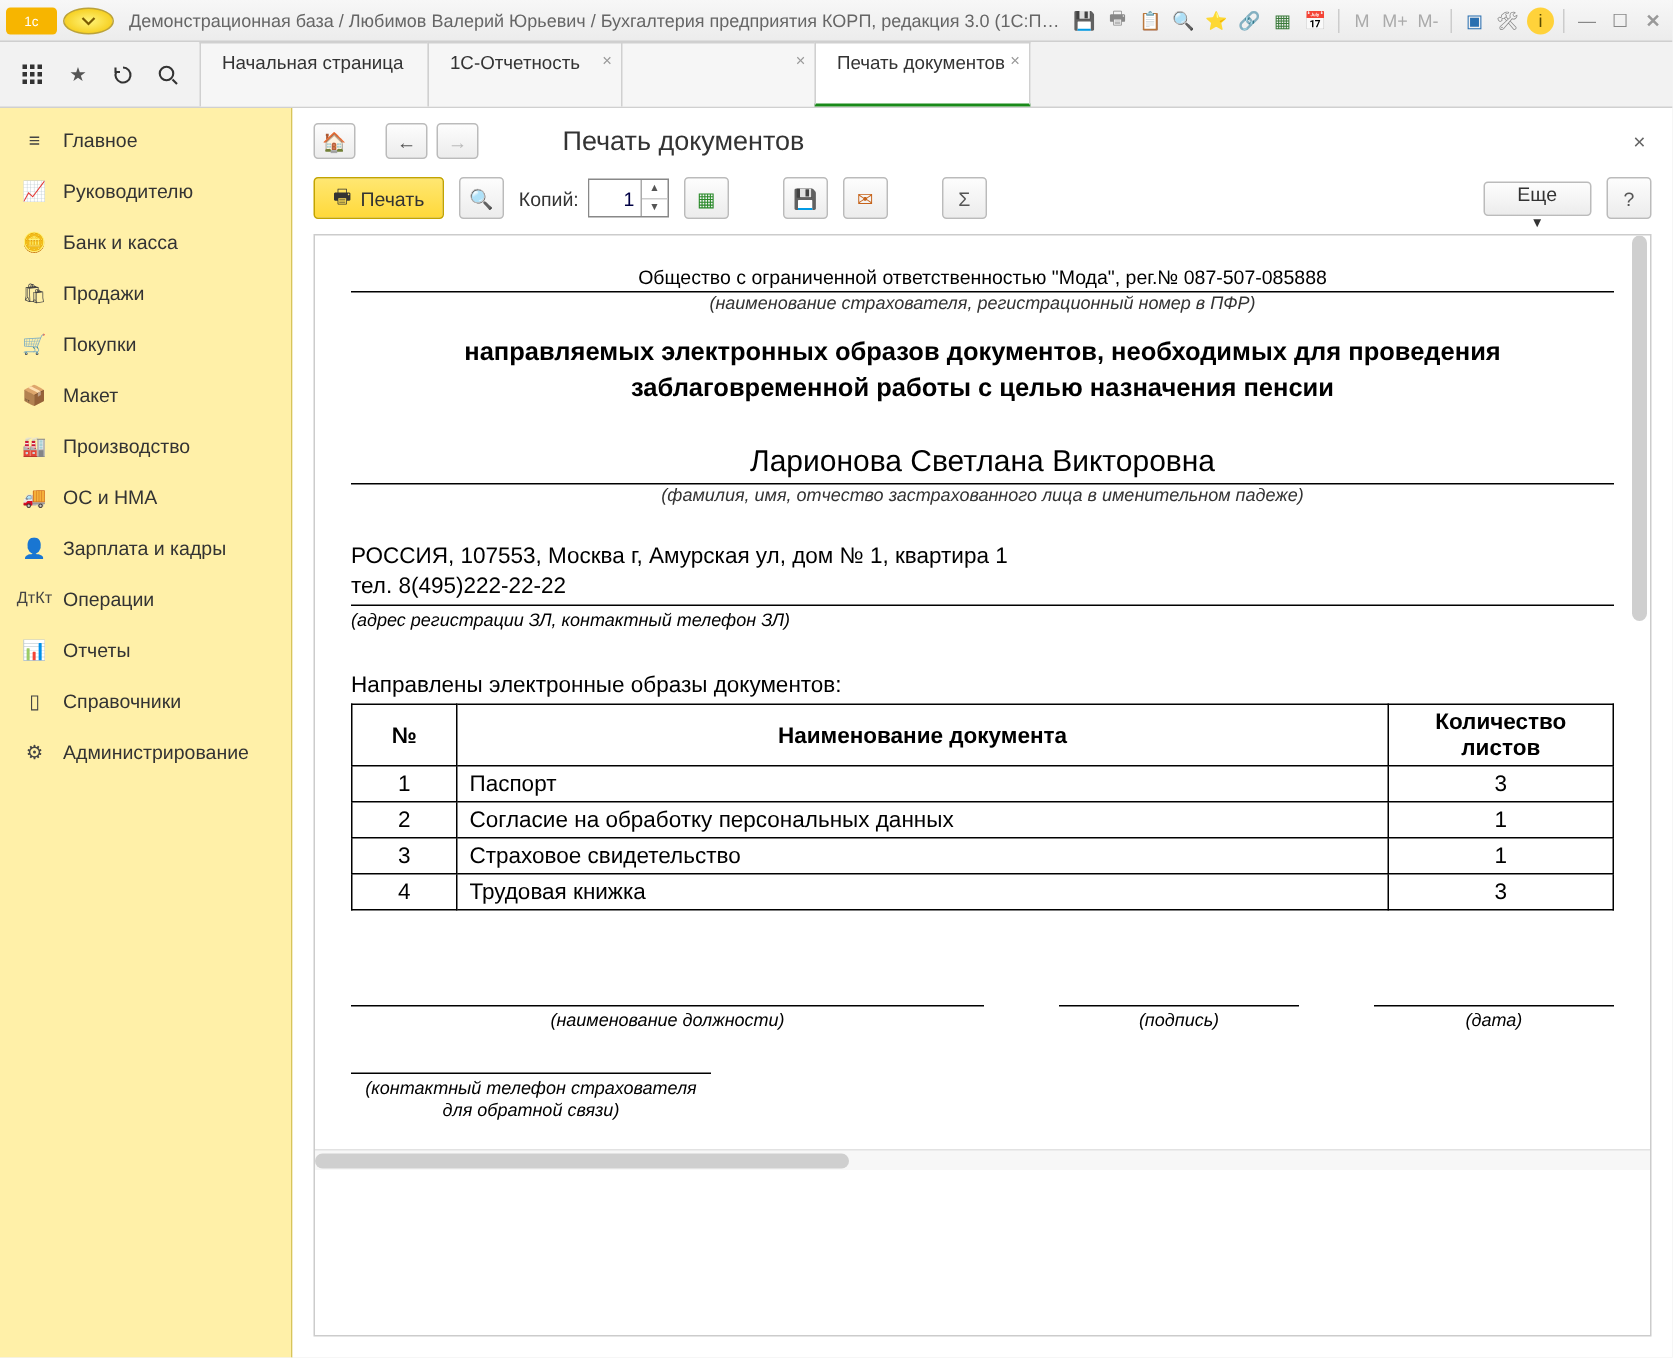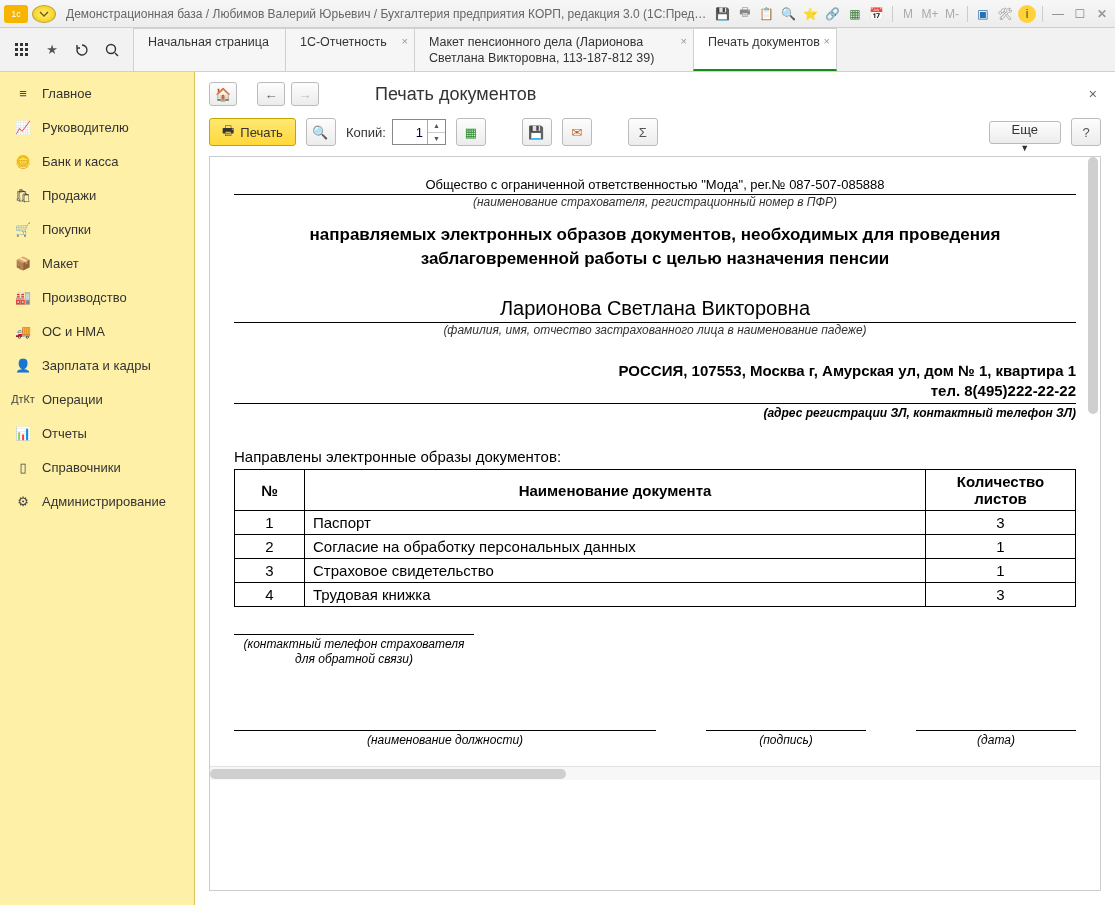--- a/index.html
+++ b/index.html
@@ -15,21 +15,21 @@
   .titlebar {
     height: 28px;
     background: linear-gradient(#f7f7f7,#ececec);
     border-bottom: 1px solid #cfcfcf;
     display: flex;
     align-items: center;
     padding: 0 4px;
     font-size: 12px;
     color: #555;
   }
-  .tb-ico { width:24px;height:18px;margin-right:4px;display:flex;align-items:center;justify-content:center; }
+  .tb-ico { width:34px;height:18px;margin-right:4px;display:flex;align-items:center;justify-content:center; }
   .tb-left { display:flex;align-items:center;flex:0 0 auto; }
   .tb-title { flex:1;white-space:nowrap;overflow:hidden;text-overflow:ellipsis;padding:0 6px;color:#666; }
   .tb-tools { display:flex;align-items:center;gap:4px; }
   .tb-btn { width:18px;height:18px;display:flex;align-items:center;justify-content:center;color:#888;font-size:12px;cursor:pointer; }
   .tb-sep { width:1px;height:16px;background:#ccc;margin:0 2px; }
   .tabbar {
     height: 44px;
     background: #f2f2f2;
     border-bottom: 1px solid #d0d0d0;
     display:flex;
@@ -127,21 +127,21 @@
   }
   .doc-reg { text-align:center;font-size:13px;border-bottom:1px solid #000;padding:2px 0; }
   .doc-sub { text-align:center;font-size:12px;font-style:italic;color:#333;margin-bottom:14px; }
   .doc-h1 { text-align:center;font-weight:bold;font-size:18px;margin-top:24px; }
   .doc-h2 { text-align:center;font-weight:bold;font-size:17px;line-height:1.4;margin:2px 36px 24px 36px; }
   .doc-name { text-align:center;font-size:20px;border-bottom:1px solid #000;padding:2px 0;margin:0 0 0 0; }
   .row2 { display:flex;gap:40px;margin-top:22px; }
   .snils-box { width:200px;text-align:center; }
   .snils-val { font-size:15px;border-bottom:1px solid #000;padding:2px 0; }
   .snils-cap { font-size:12px;font-style:italic;margin-top:2px; }
-  .addr-box { flex:1;text-align:right;font-weight:bold; }
+  .addr-box { flex:1;text-align:left; }
   .addr-val { font-size:15px;border-bottom:1px solid #000;padding:2px 0;line-height:1.35; }
   .addr-cap { font-size:12px;font-style:italic;margin-top:2px; }
   .sent { font-size:15px;margin-top:28px;margin-bottom:4px; }
   table.doctbl { border-collapse:collapse;width:100%;font-size:15px; }
   table.doctbl th, table.doctbl td { border:1px solid #000;padding:3px 8px; }
   table.doctbl th { font-weight:bold;text-align:center; }
   .col-num { width:70px;text-align:center; }
   .col-cnt { width:150px;text-align:center; }
   .sig-row { display:flex;gap:50px;margin-top:60px; }
   .sig-cell { flex:1;text-align:center; }
@@ -224,21 +224,20 @@
   </div>
   <div class="tabs">
     <div class="tab">
       <span>Начальная страница</span>
     </div>
     <div class="tab">
       <span>1С-Отчетность</span>
       <span class="tab-x">×</span>
     </div>
     <div class="tab" style="max-width:280px;">
-      <span>Макет пенсионного дела (Ларионова Светлана Викторовна, 113-187-812 39)</span>
       <span class="tab-x">×</span>
     </div>
     <div class="tab active">
       <span>Печать документов</span>
       <span class="tab-x">×</span>
     </div>
   </div>
 </div>
 
 <div class="main">
@@ -344,21 +343,21 @@
 
     <div class="docwrap">
       <div class="vscroll-thumb"></div>
       <div class="doc">
         <div class="doc-reg">Общество с ограниченной ответственностью "Мода", рег.№ 087-507-085888</div>
         <div class="doc-sub">(наименование страхователя, регистрационный номер в ПФР)</div>
 
         <div class="doc-h2">направляемых электронных образов документов,  необходимых для проведения заблаговременной работы с целью  назначения пенсии</div>
 
         <div class="doc-name">Ларионова Светлана Викторовна</div>
-        <div class="doc-sub">(фамилия, имя, отчество застрахованного лица в наименование падеже)</div>
+        <div class="doc-sub">(фамилия, имя, отчество застрахованного лица в именительном падеже)</div>
 
         <div class="row2">
           <div class="addr-box">
             <div class="addr-val">
               <span>РОССИЯ, 107553, Москва г, Амурская ул, дом № 1, квартира 1</span><br>
               <span>тел. 8(495)222-22-22</span>
             </div>
             <div class="addr-cap">(адрес регистрации ЗЛ, контактный телефон ЗЛ)</div>
           </div>
         </div>
@@ -389,39 +388,39 @@
               <td class="col-cnt">1</td>
             </tr>
             <tr>
               <td class="col-num">4</td>
               <td>Трудовая книжка</td>
               <td class="col-cnt">3</td>
             </tr>
           </tbody>
         </table>
 
-        <div class="sig-row sig-row2">
-          <div class="sig-cell">
-              <div class="sig-line"></div>
-              <div class="sig-cap">(контактный телефон страхователя для обратной связи)</div>
-            </div>
-        </div>
         <div class="sig-row">
           <div class="sig-cell">
               <div class="sig-line"></div>
               <div class="sig-cap">(наименование должности)</div>
             </div>
           <div class="sig-cell" style="max-width:160px;">
               <div class="sig-line"></div>
               <div class="sig-cap">(подпись)</div>
             </div>
           <div class="sig-cell" style="max-width:160px;">
               <div class="sig-line"></div>
               <div class="sig-cap">(дата)</div>
             </div>
         </div>
+        <div class="sig-row sig-row2">
+          <div class="sig-cell">
+              <div class="sig-line"></div>
+              <div class="sig-cap">(контактный телефон страхователя для обратной связи)</div>
+            </div>
+        </div>
       </div>
       <div class="hscroll">
           <div class="hscroll-thumb"></div>
         </div>
     </div>
   </div>
 </div>
 
 </body></html>

